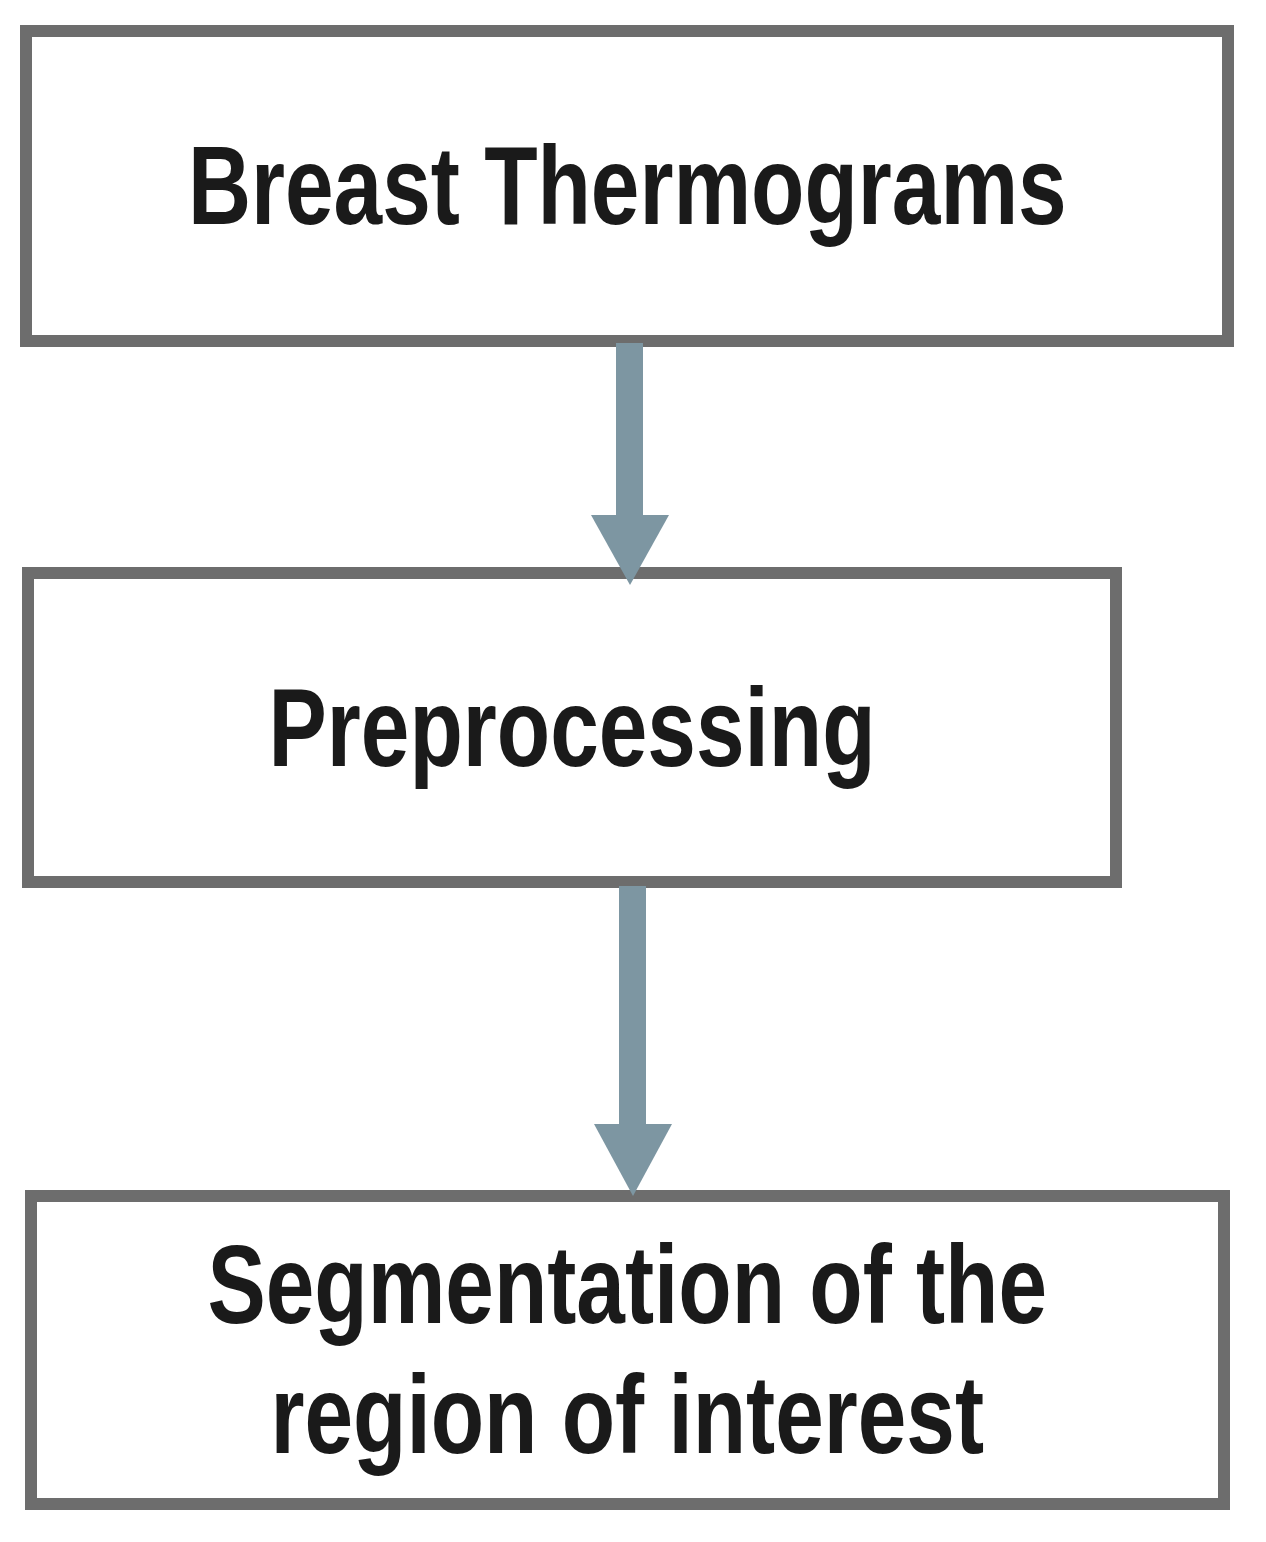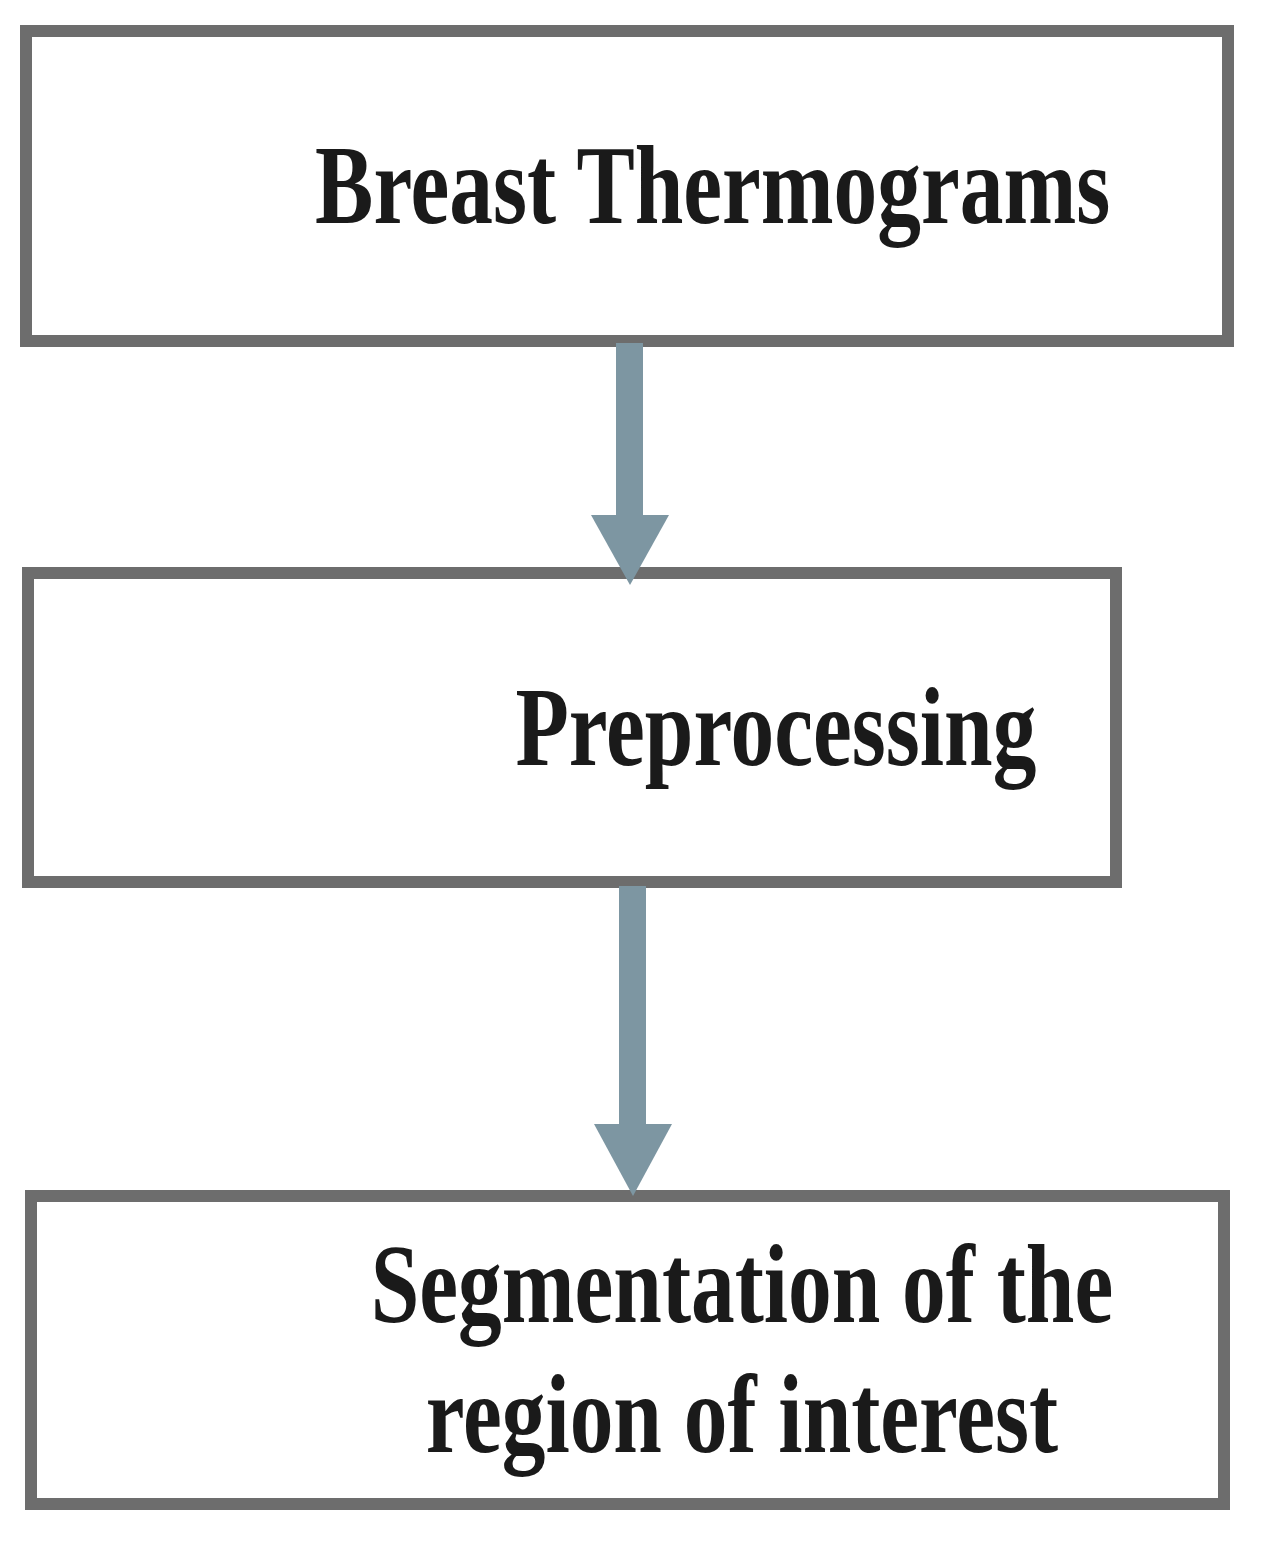--- a/index.html
+++ b/index.html
@@ -14,23 +14,22 @@
     font-family: "Liberation Sans", sans-serif;
     overflow: hidden;
   }
   .node {
     position: absolute;
     box-sizing: border-box;
     background: var(--box-fill, #ffffff);
     border: 12px solid var(--box-border, #6d6d6d);
     display: flex;
     align-items: center;
-    justify-content: flex-end;
+    justify-content: center;
     z-index: 1;
-    font-family: Liberation Serif, serif;
   }
   .node-label {
     display: inline-block;
     font-weight: bold;
     font-size: 112px;
     line-height: 1.16;
     color: var(--text, #1a1a1a);
     text-align: center;
     white-space: pre-line;
     transform: scaleX(0.78);

